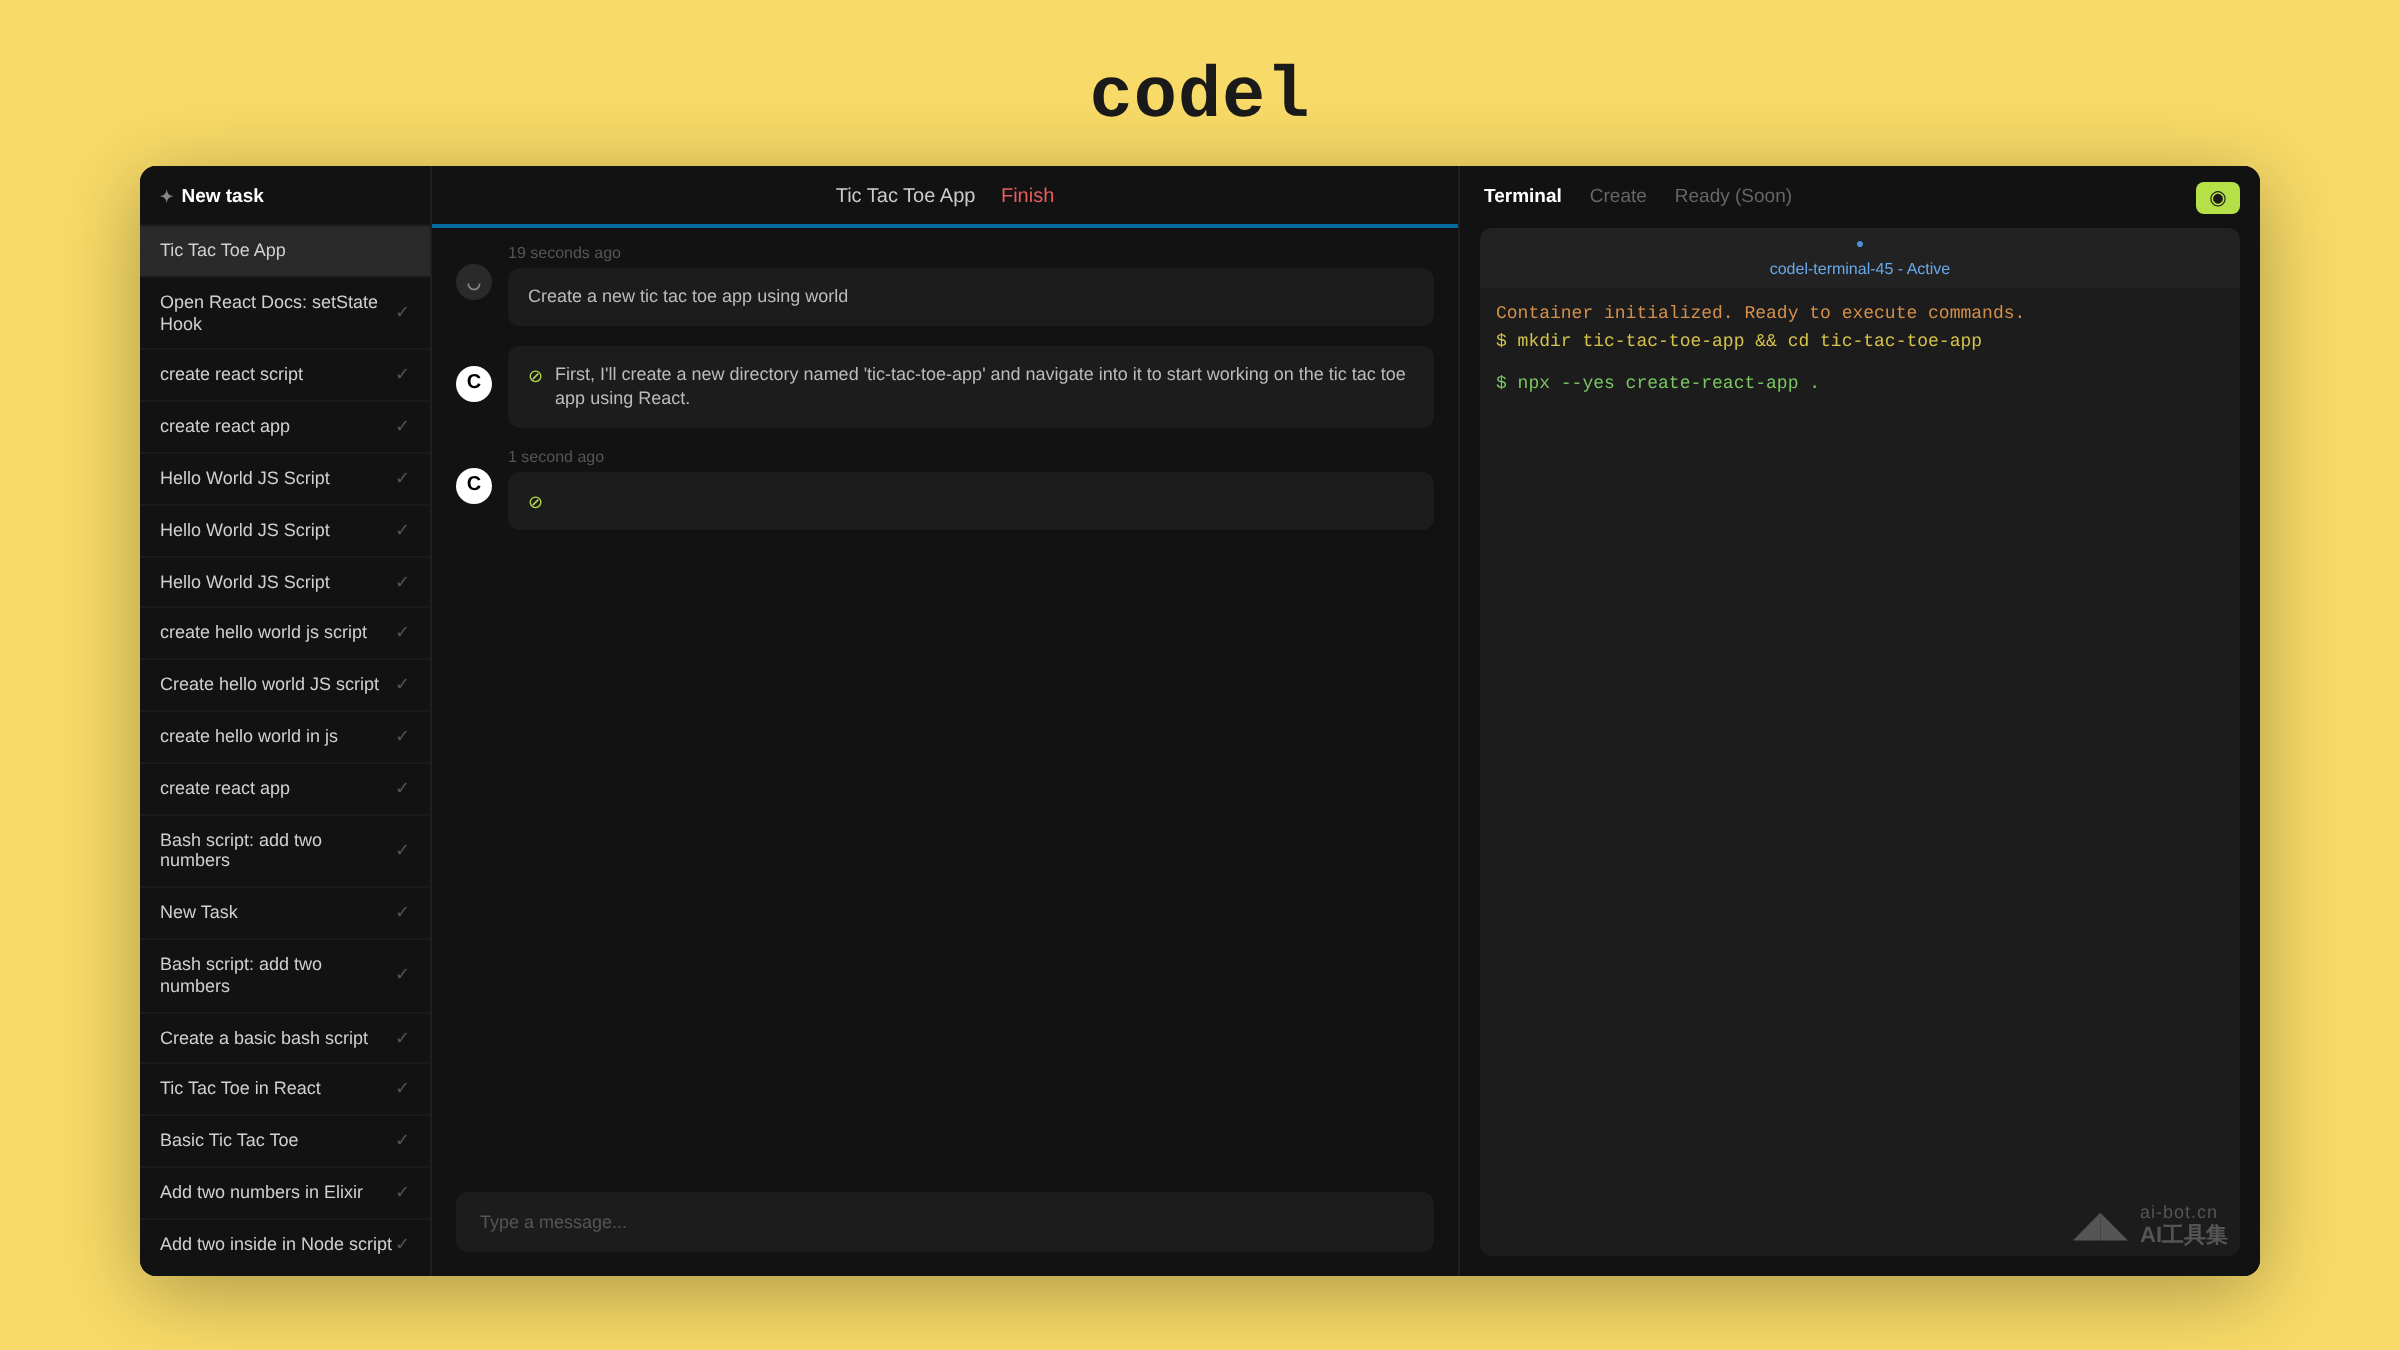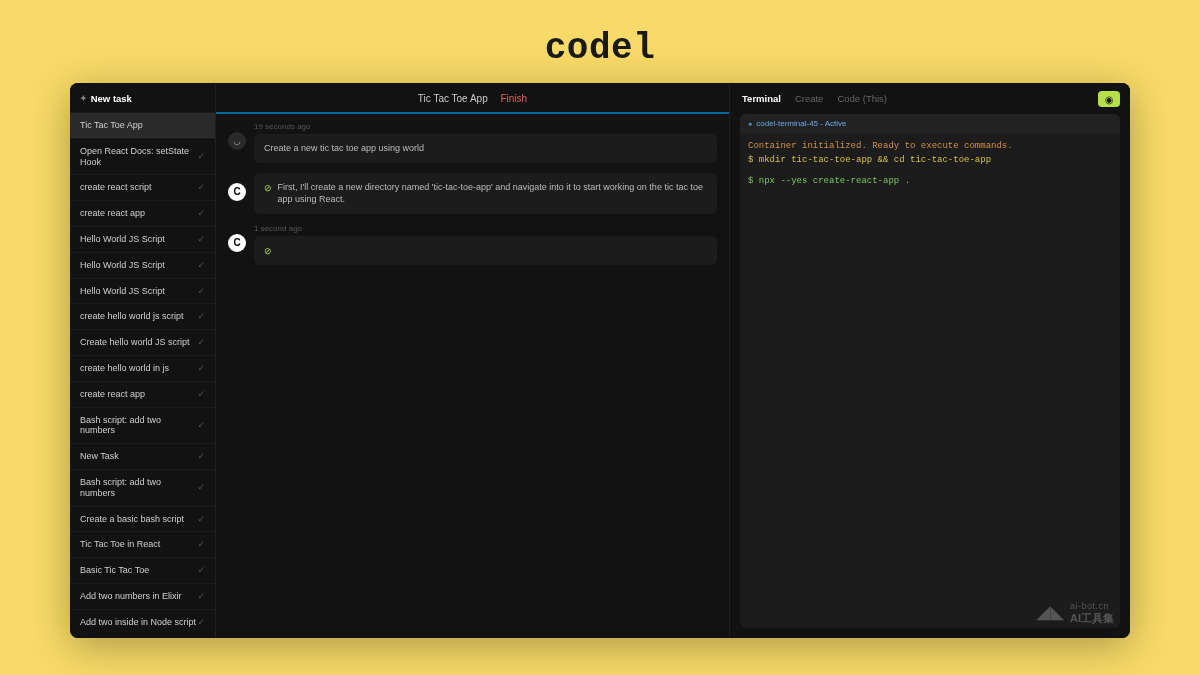--- a/index.html
+++ b/index.html
@@ -193,20 +193,21 @@
   overflow: hidden;
 }
 .term-bar {
   background: #222;
   padding: 5px 8px;
   font-size: 8px;
   color: #6aa9e9;
   display: flex;
   align-items: center;
   gap: 4px;
+  flex-direction: column;
 }
 .term-bar .dot { color: #4a90d9; font-size:7px; }
 .term-body {
   padding: 6px 8px;
   font-family: 'Courier New', monospace;
   font-size: 9px;
   line-height: 1.6;
   flex: 1;
   overflow-y: auto;
 }
@@ -348,27 +349,30 @@
         <div class="msg-row">
           <div class="avatar ai">C</div>
           <div class="msg-content">
             <div class="timestamp">1 second ago</div>
             <div class="bubble ai">
               <span class="status-icon">⊘</span>
             </div>
           </div>
         </div>
       </div>
+    <div class="chat-input-area">
+      <input type="text" placeholder="Type a message..." style="">
+    </div>
   </div>
 
   <div class="right-panel">
     <div class="right-tabs" id="right-tabs">
         <span class="tab active">Terminal</span>
         <span class="tab">Create</span>
-        <span class="tab">Code (This)</span>
+        <span class="tab">Ready (Soon)</span>
       </div>
     <div class="eye-btn">
       <span>◉</span>
     </div>
     <div class="term-box">
       <div class="term-bar">
         <span class="dot">●</span>
         <span>codel-terminal-45 - Active</span>
       </div>
       <div class="term-body" id="term-body">

